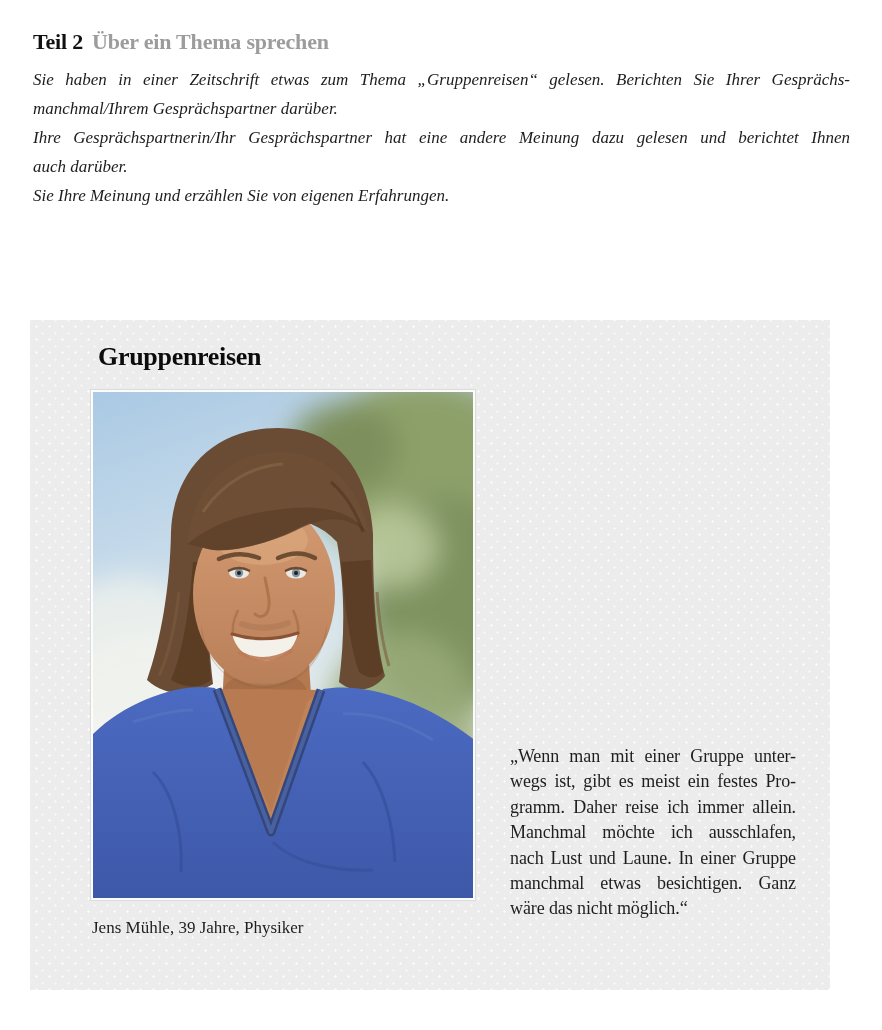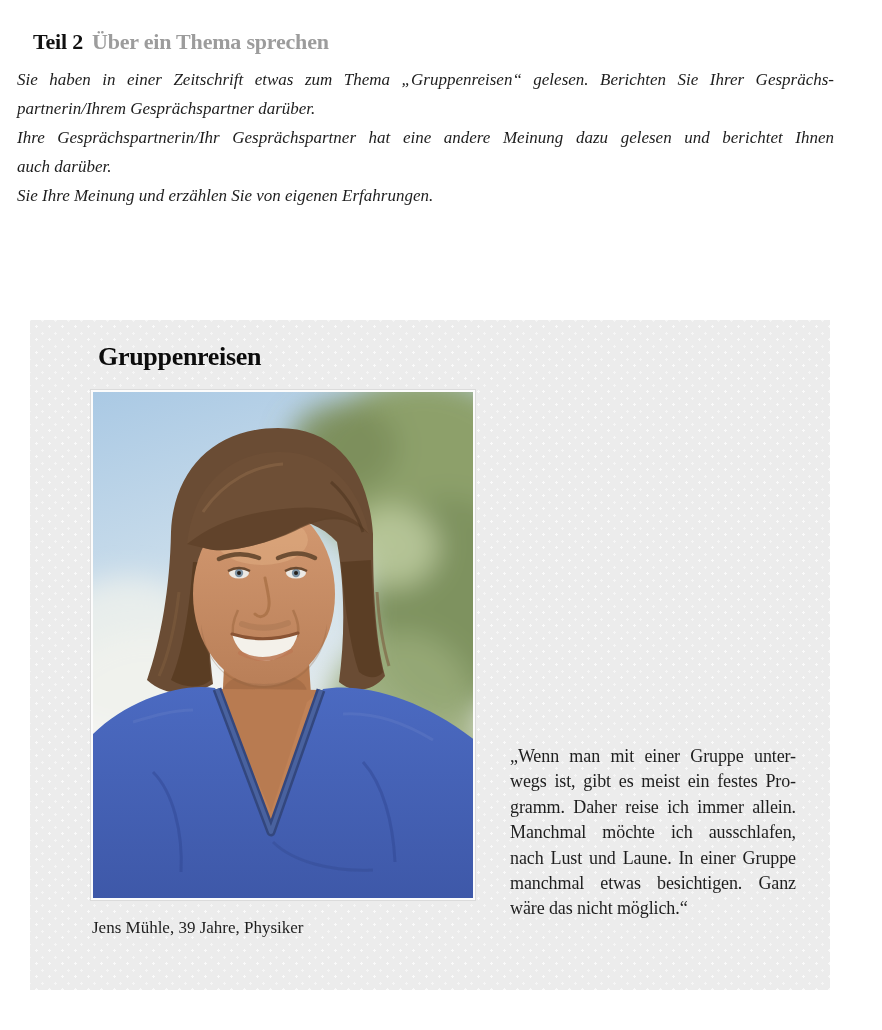--- a/index.html
+++ b/index.html
@@ -10,21 +10,21 @@
     margin:12px auto;
   }
   .part-header {
     position:absolute; left:33px; top:17px;
     font-size:22px; font-weight:bold; letter-spacing:-0.2px; white-space:nowrap;
   }
   .part-label { color:#111111; margin-right:9px; }
   .part-title { color:#9c9c9c; }
 
   .instructions {
-    position:absolute; left:17px; top:53px; width:817px;
+    position:absolute; left:33px; top:53px; width:817px;
     font-style:italic; font-size:17px; line-height:29px; color:#1d1d1d;
   }
   .instr-line { text-align:justify; text-align-last:justify; }
   .instr-line.short { text-align-last:left; }
 
   .card {
     position:absolute; left:30px; top:308px; width:800px; height:670px;
     background-color:#ececec;
     background-image:
       radial-gradient(rgba(255,255,255,0.75) 1px, rgba(255,255,255,0) 1.4px),
@@ -60,21 +60,21 @@
 <body>
 
 <div class="page">
 
   <div class="part-header">
     <span class="part-label">Teil 2</span><span class="part-title">Über ein Thema sprechen</span>
   </div>
 
   <div class="instructions">
     <div class="instr-line">Sie haben in einer Zeitschrift etwas zum Thema „Gruppenreisen“ gelesen. Berichten Sie Ihrer Gesprächs-</div>
-    <div class="instr-line short">partnerin/Ihrem Gesprächspartner darüber.</div>
+    <div class="instr-line short">manchmal/Ihrem Gesprächspartner darüber.</div>
     <div class="instr-line">Ihre Gesprächspartnerin/Ihr Gesprächspartner hat eine andere Meinung dazu gelesen und berichtet Ihnen</div>
     <div class="instr-line short">auch darüber.</div>
     <div class="instr-line short">Sie Ihre Meinung und erzählen Sie von eigenen Erfahrungen.</div>
   </div>
 
   <div class="card">
 
     <div class="card-title">Gruppenreisen</div>
 
     <div class="photo">

